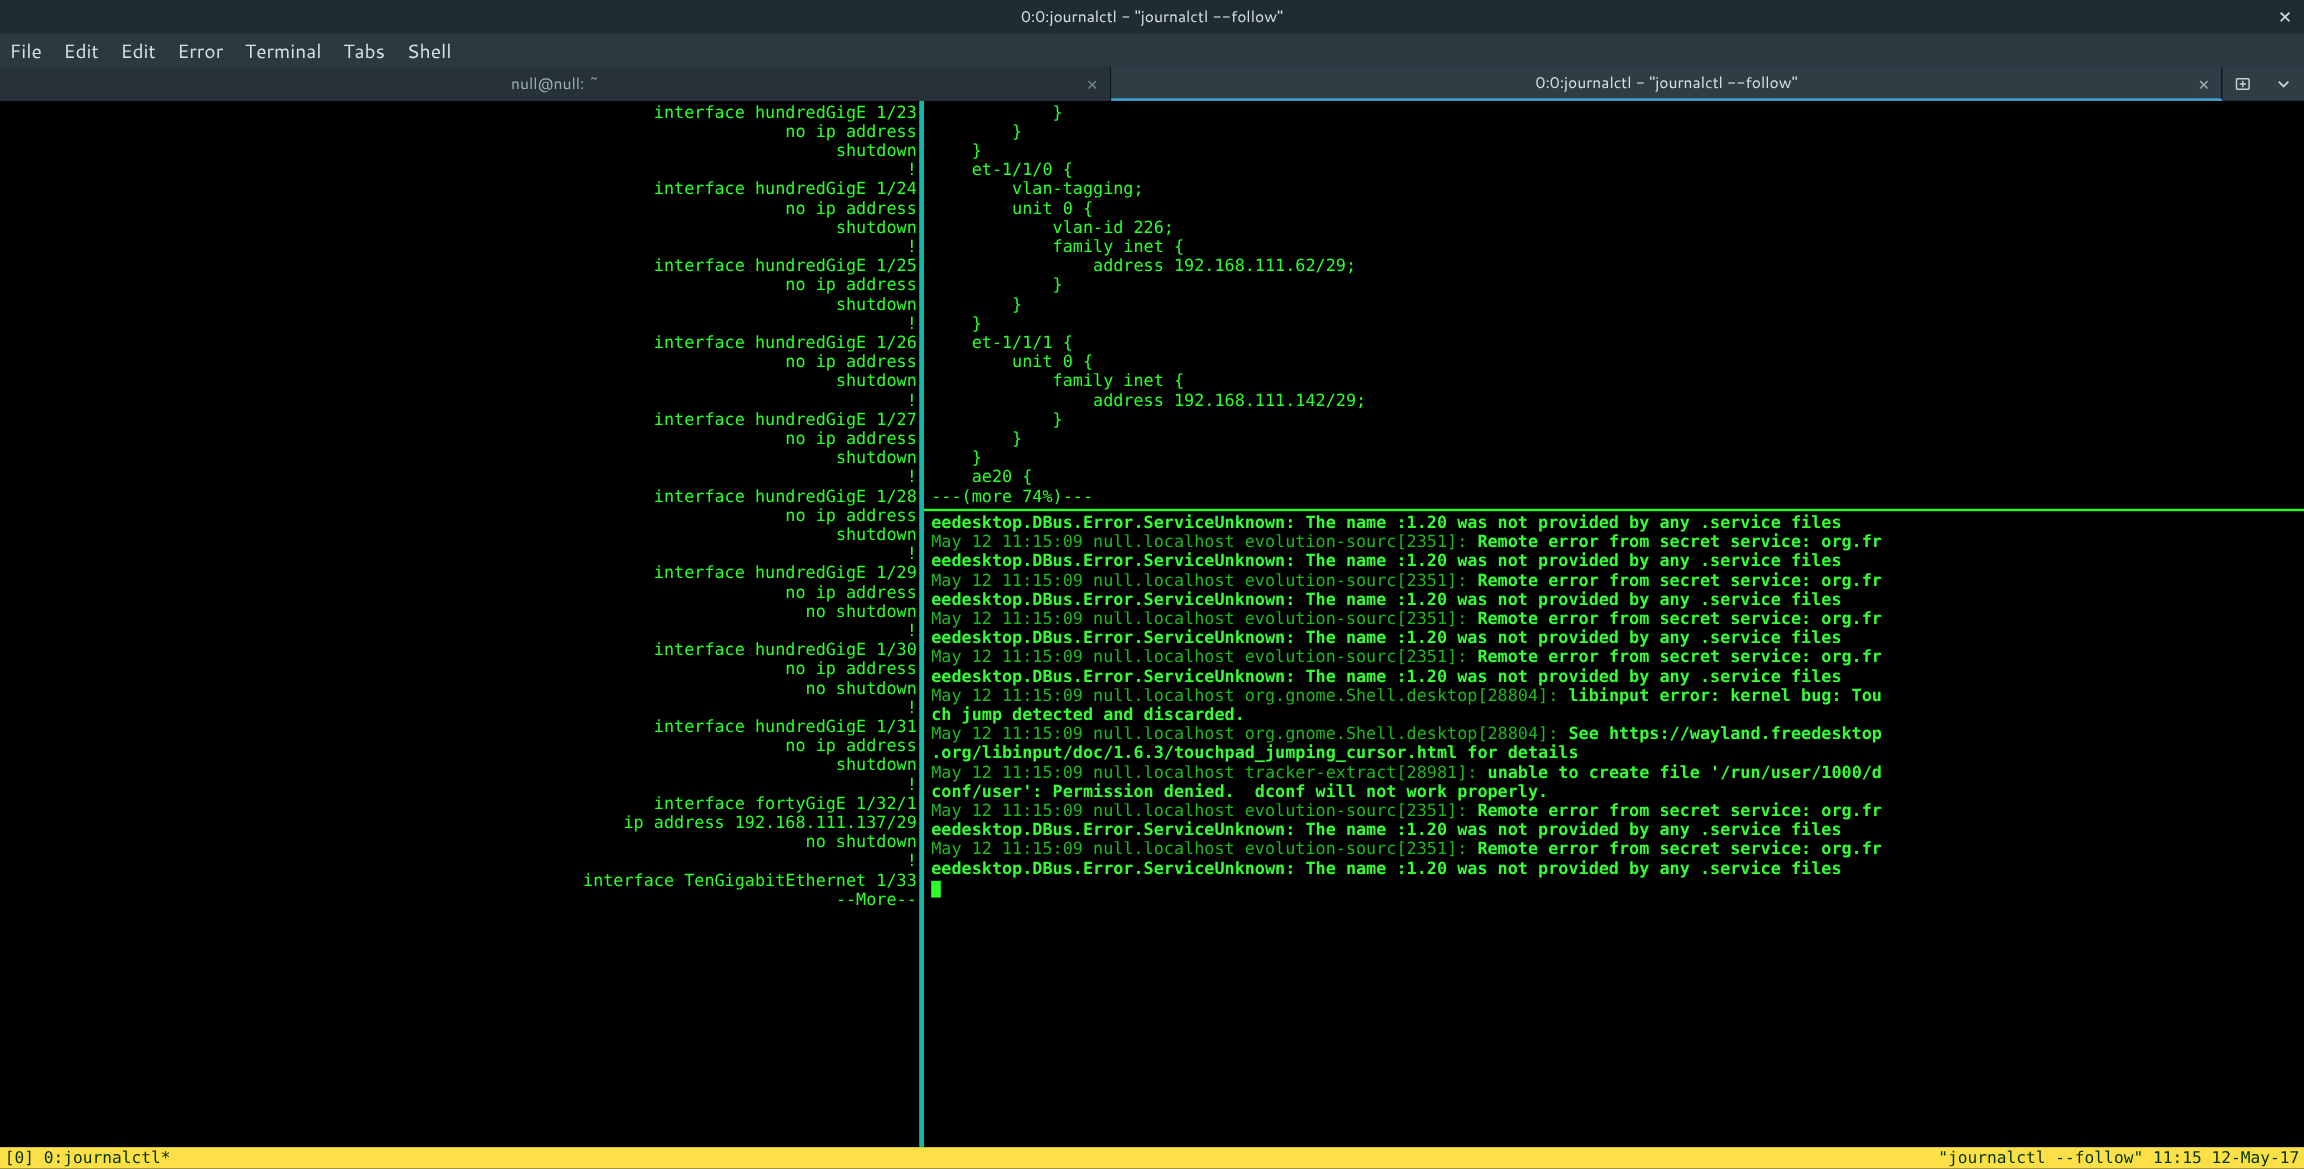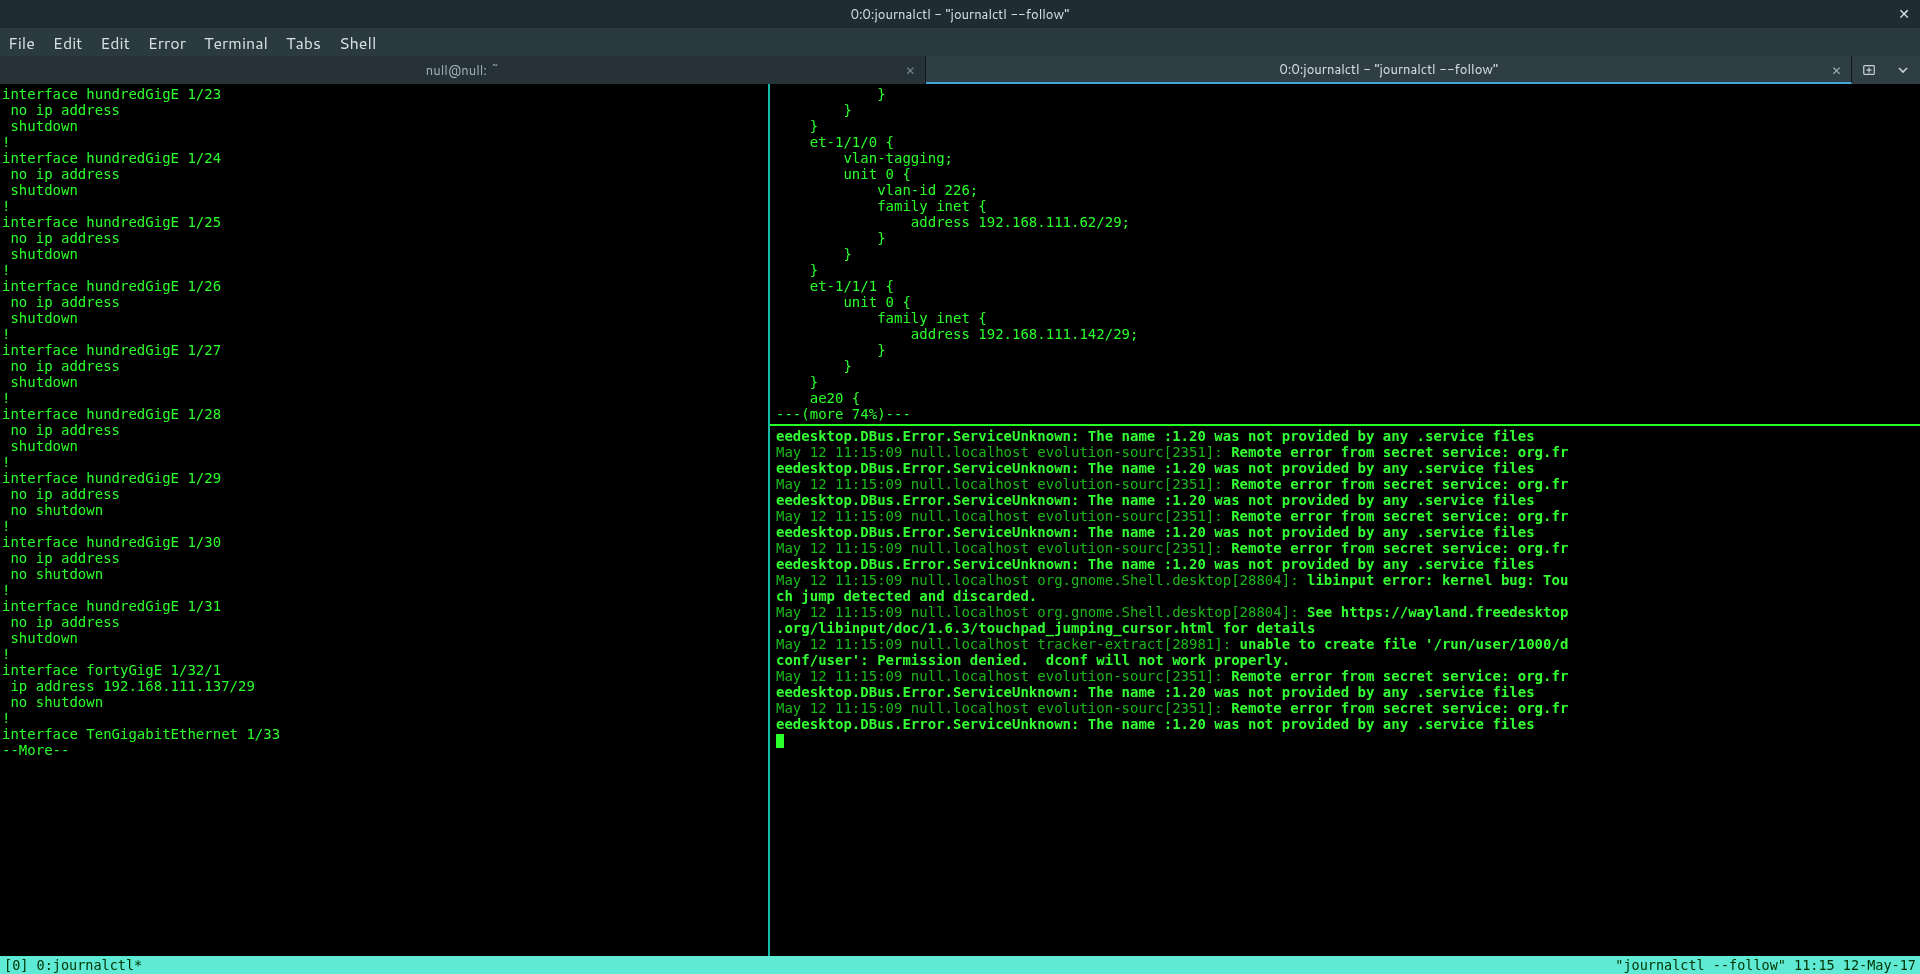--- a/index.html
+++ b/index.html
@@ -17,33 +17,33 @@
   .tab:last-child { border-right: none; }
   .tab.active { background: #2f3e44; color: #d8e0e3; border-bottom: 2px solid #3fa7d6; }
   .tab .tab-close { position: absolute; right: 10px; top: 6px; color: #76898f; font-size: 12px; cursor: pointer; }
   .tab.active .tab-close { color: #9db0b6; }
   .tab-actions { width: 70px; display: flex; align-items: center; justify-content: space-around; background: #2f3e44; color: #c6d2d6; }
   .tab-actions .icon-btn { width: 22px; height: 22px; display: flex; align-items: center; justify-content: center; cursor: pointer; }
   .tab-actions svg { fill: #c6d2d6; }
   
   .termarea { flex: 1 1 auto; display: flex; background: #000; overflow: hidden; }
   .pane { position: relative; overflow: hidden; }
-  .pane-left { flex: 0 0 770px; border-right: 2px solid #14b8a6; }
+  .pane-left { flex: 0 0 770px; border-right: 4px solid #14b8a6; text-align: right; }
   .pane-right { flex: 1 1 auto; display: flex; flex-direction: column; }
   .right-top { flex: 0 0 338px; border-bottom: 2px solid #26ff26; padding: 2px 6px; }
   .right-bottom { flex: 1 1 auto; padding: 2px 6px; position: relative; }
   .pane-left .content { padding: 2px 2px; white-space: pre; line-height: 16px; color: #2bff2b; }
   .right-top .content { white-space: pre; line-height: 16px; color: #2bff2b; }
   .right-bottom .content { white-space: pre; line-height: 16px; }
   .dim { color: #1db91d; }
   .bold { font-weight: bold; color: #33ff33; }
   .rb-line { white-space: pre; }
   .cursor { display: inline-block; width: 8px; height: 14px; background: #2bff2b; vertical-align: text-bottom; }
   
-  .tmuxbar { height: 18px; background: #5eead4; color: #003300; display: flex; align-items: flex-end; font-size: 13.5px; line-height: 18px; font-family: "DejaVu Sans Mono", monospace; padding: 0 4px; justify-content: space-between; }
+  .tmuxbar { height: 18px; background: #fde047; color: #003300; display: flex; align-items: flex-end; font-size: 13.5px; line-height: 18px; font-family: "DejaVu Sans Mono", monospace; padding: 0 4px; justify-content: space-between; }
   .tmuxbar .left, .tmuxbar .right { white-space: pre; }
 </style>
 </head>
 <body>
 
 <div class="window">
 
   <div class="titlebar">
     <span>0:0:journalctl - "journalctl --follow"</span>
     <span class="close">✕</span>

